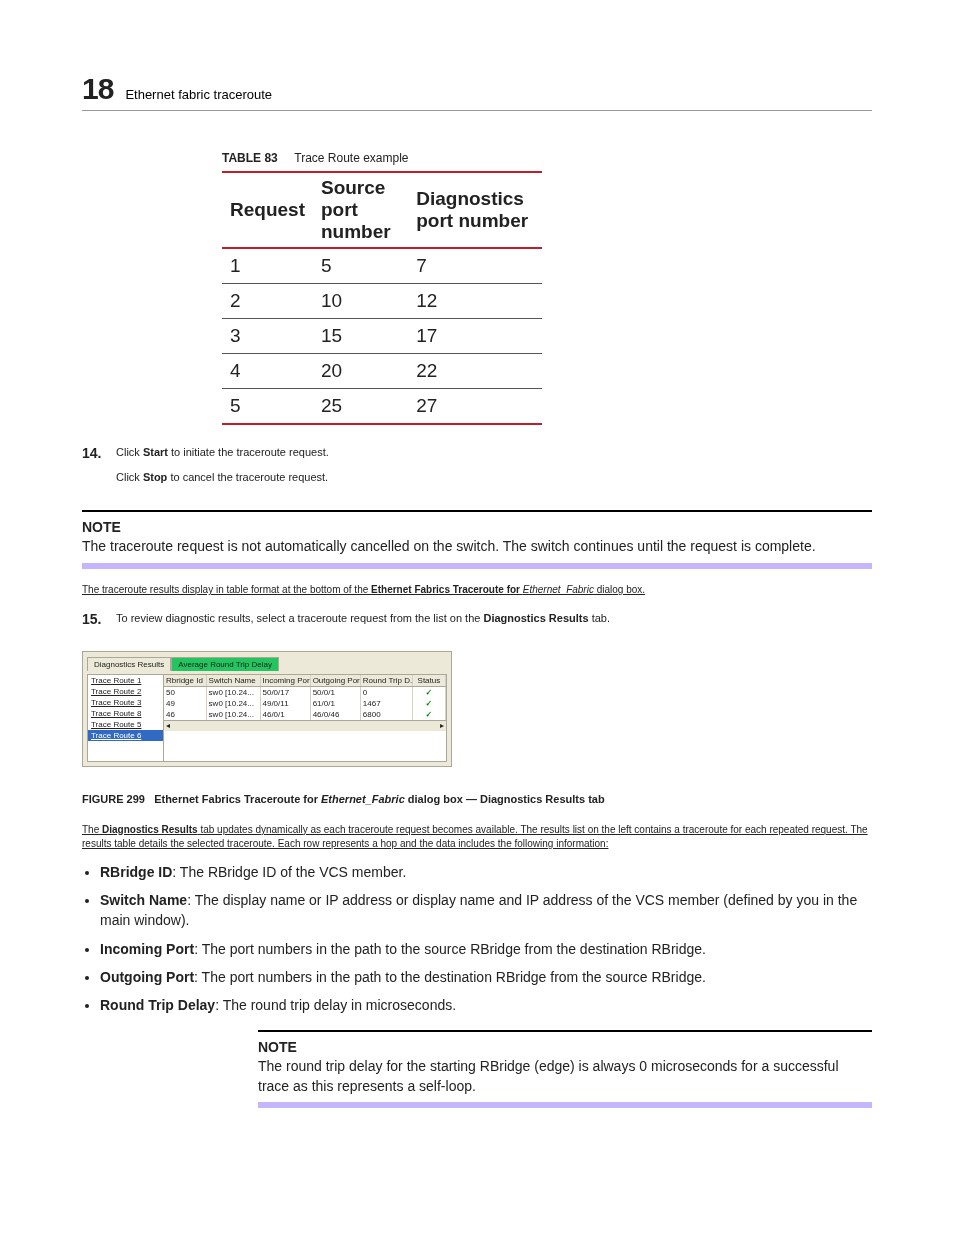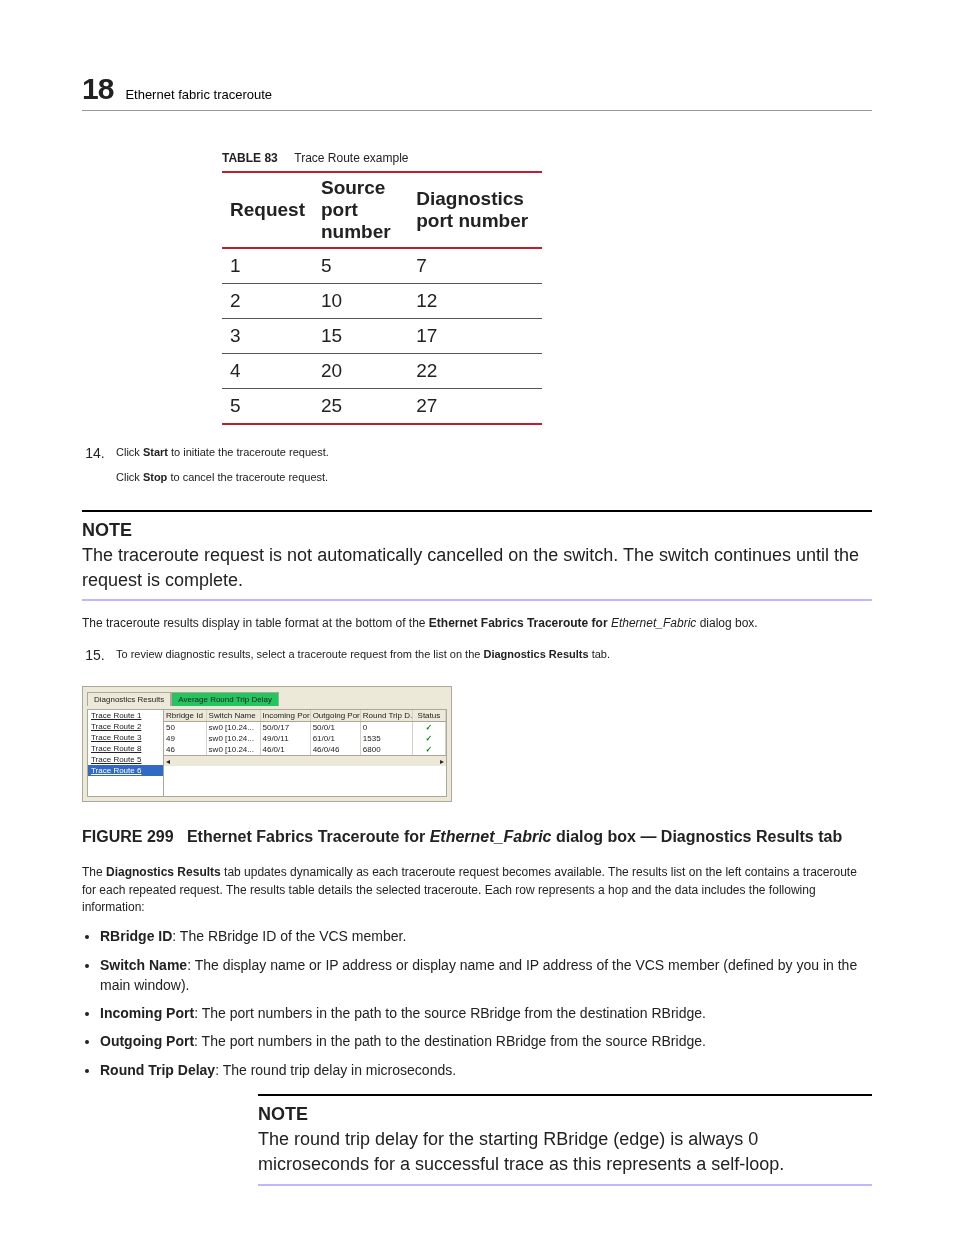--- a/index.html
+++ b/index.html
@@ -57,33 +57,33 @@
     border-bottom: 1px solid #555;
   }
   .tbl83 tr.last td { border-bottom: 2px solid #be1e2d; }
 
   .step-row {
     display: flex;
     gap: 8px;
     font-size: 14px;
     margin: 14px 0 8px 0;
   }
-  .step-row .step-no { width: 26px; text-align: center; flex-shrink: 0; }
+  .step-row .step-no { width: 26px; text-align: left; flex-shrink: 0; font-weight: bold; }
   .step-body p { margin: 0 0 10px 0; font-size: 11px; line-height: 1.4; }
 
   .note-block {
     border-top: 2px solid #000;
-    border-bottom: 2px solid #c4b5fd;
+    border-bottom: 6px solid #c4b5fd;
     padding: 6px 0;
     margin: 14px 0;
-    font-size: 18px;
+    font-size: 14px;
     line-height: 1.4;
   }
   .note-block .note-label { font-weight: bold; }
-  .para { font-size: 12px; line-height: 1.45; margin: 10px 0; }
+  .para { font-size: 10px; line-height: 1.45; margin: 10px 0; text-decoration: underline; }
   .bold { font-weight: bold; }
   .italic { font-style: italic; }
 
   
   .fig { margin: 14px 0 18px 0; }
   .fig-panel {
     width: 370px;
     background: #ece9d8;
     border: 1px solid #aca899;
     font-size: 8px;
@@ -136,21 +136,21 @@
   .scroll {
     height: 10px;
     background: #ece9d8;
     border-top: 1px solid #aca899;
     display: flex;
     justify-content: space-between;
     align-items: center;
     font-size: 8px;
     padding: 0 2px;
   }
-  .fig-caption { font-size: 16px; margin-top: 26px; margin-bottom: 16px; }
+  .fig-caption { font-size: 11px; margin-top: 26px; margin-bottom: 16px; }
   .fig-caption .label { font-weight: bold; }
   .fig-caption .title .italic { font-style: italic; font-weight: bold; }
 
   ul.bul { margin: 8px 0; padding-left: 18px; font-size: 14px; line-height: 1.45; }
   ul.bul li { margin-bottom: 8px; }
 </style>
 </head>
 <body>
 
 <div class="page">
@@ -266,21 +266,21 @@
               <div class="cell c-ip">50/0/17</div>
               <div class="cell c-op">50/0/1</div>
               <div class="cell c-rt">0</div>
               <div class="cell c-st check">✓</div>
             </div>
             <div class="drow">
               <div class="cell c-rb">49</div>
               <div class="cell c-sw">sw0 [10.24...</div>
               <div class="cell c-ip">49/0/11</div>
               <div class="cell c-op">61/0/1</div>
-              <div class="cell c-rt">1535</div>
+              <div class="cell c-rt">1467</div>
               <div class="cell c-st check">✓</div>
             </div>
             <div class="drow">
               <div class="cell c-rb">46</div>
               <div class="cell c-sw">sw0 [10.24...</div>
               <div class="cell c-ip">46/0/1</div>
               <div class="cell c-op">46/0/46</div>
               <div class="cell c-rt">6800</div>
               <div class="cell c-st check">✓</div>
             </div>

